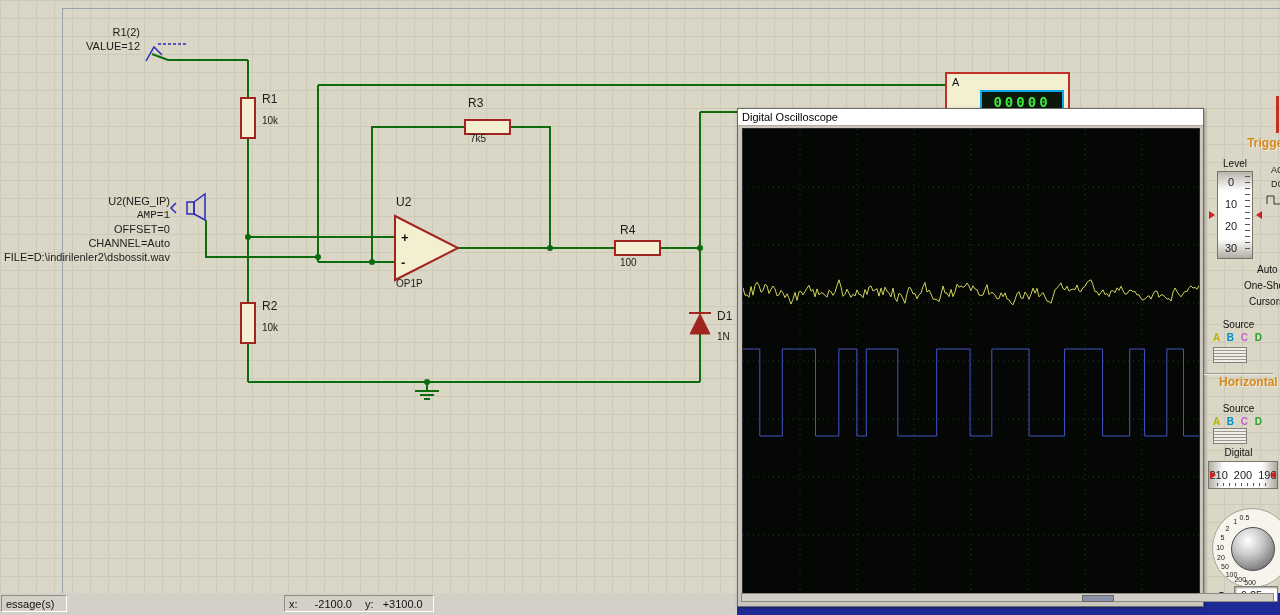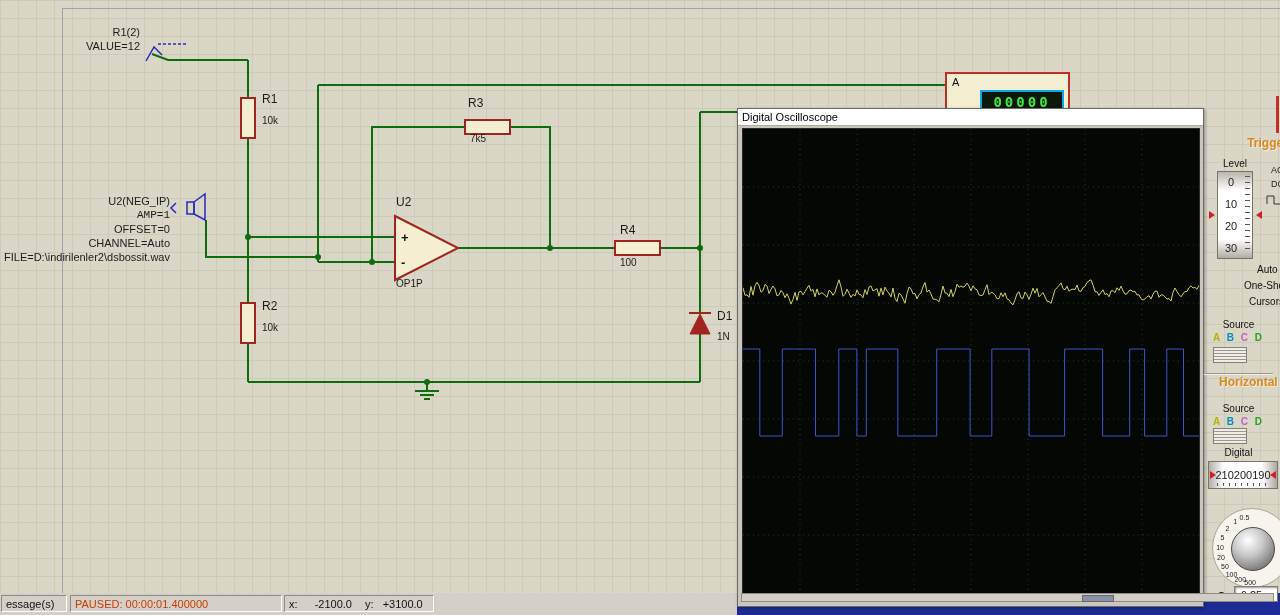--- a/index.html
+++ b/index.html
@@ -65,21 +65,21 @@
   .small-opt{position:absolute;font-size:9px;color:#222;white-space:nowrap;}
   .mode{position:absolute;font-size:10px;color:#111;white-space:nowrap;}
   .ch-row{position:absolute;left:0;width:77px;text-align:center;font-size:10px;
     font-weight:bold;letter-spacing:2px;white-space:nowrap;}
   .chA{color:#b4b400}.chB{color:#0090c0}.chC{color:#c860c8}.chD{color:#28a028}
   .ribbed{position:absolute;width:34px;height:16px;border:1px solid #808078;box-sizing:border-box;
     background:repeating-linear-gradient(180deg,#efede6 0 2px,#9a988e 2px 3px);}
   .divider{position:absolute;left:4px;width:69px;height:1px;background:#9a978c;box-shadow:0 1px 0 #f0eee8;}
   .pos-drum{position:absolute;left:8px;top:334px;width:70px;height:28px;box-sizing:border-box;
     border:1px solid #77746b;background:linear-gradient(90deg,#b2afa6,#ffffff 22%,#ffffff 78%,#aaa79e);
-    display:flex;justify-content:center;align-items:center;font-size:11px;color:#222;}
+    display:flex;justify-content:center;align-items:center;gap:6px;font-size:11px;color:#222;}
   .pos-drum::after{content:"";position:absolute;left:8px;right:8px;bottom:2px;height:3px;
     background:repeating-linear-gradient(90deg,#555 0 1px,transparent 1px 6px);}
   .dial{position:absolute;left:12px;top:381px;width:80px;height:80px;border-radius:50%;
     background:#f6f4ec;border:1px solid #a8a49a;box-sizing:border-box;}
   .dial .knob{position:absolute;left:18px;top:18px;width:44px;height:44px;border-radius:50%;
     border:1px solid #4a4a4a;box-sizing:border-box;
     background:radial-gradient(circle at 38% 30%,#ffffff,#c9c9c9 38%,#7a7a7a 78%,#585858);}
   .dial-num{position:absolute;font-size:7px;color:#222;transform:translate(-50%,-50%);white-space:nowrap;}
   .unit{position:absolute;font-size:11px;font-weight:bold;color:#111;}
   .readout{position:absolute;left:34px;top:459px;width:44px;height:16px;background:#fff;
@@ -183,21 +183,20 @@
 
   <div class="ammeter">
     <span class="tag">A</span>
     <span class="lcd">00000</span>
   </div>
 </div>
 
 <div class="navy"></div>
 <div class="statusbar">
   <div class="cell" style="left:1px;width:66px;">essage(s)</div>
-  <div class="cell" style="left:70px;width:212px;color:#cc3a00;">PAUSED: 00:00:01.400000</div>
   <div class="cell" style="left:284px;width:150px;">
     <span>x:</span>
     <span style="margin-left:14px;">-2100.0</span>
     <span style="margin-left:10px;">y:</span>
     <span style="margin-left:6px;">+3100.0</span>
   </div>
 </div>
 
 <div class="scope-window">
   <div class="scope-titlebar">

